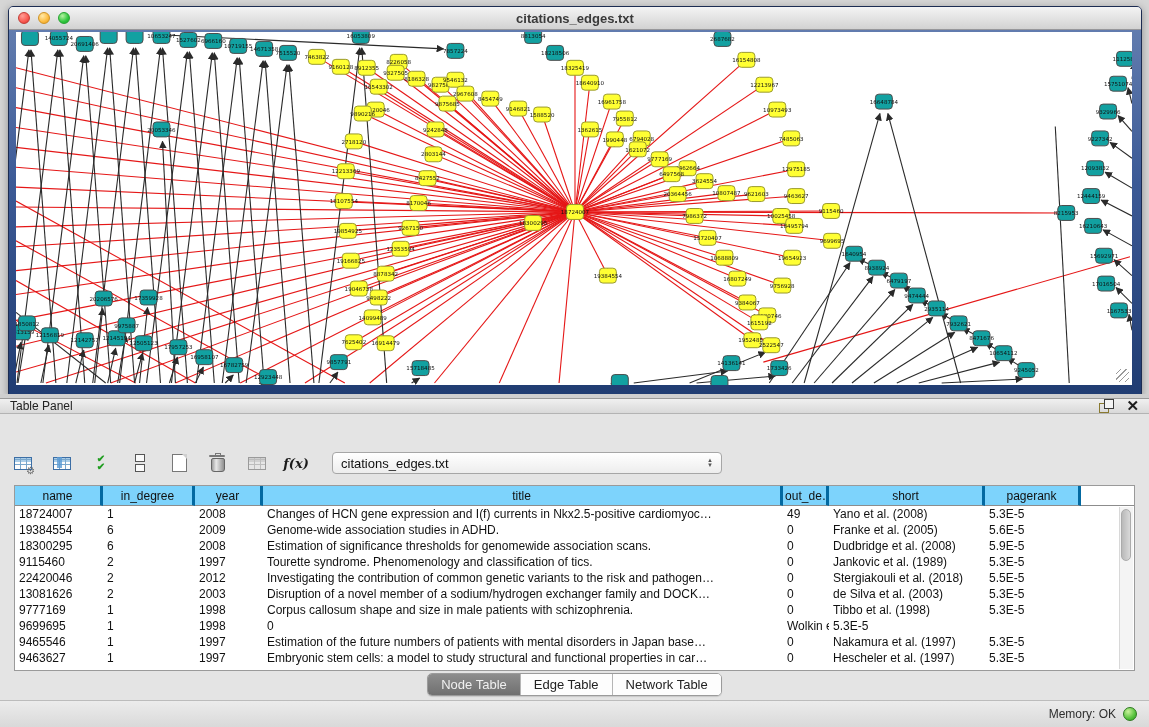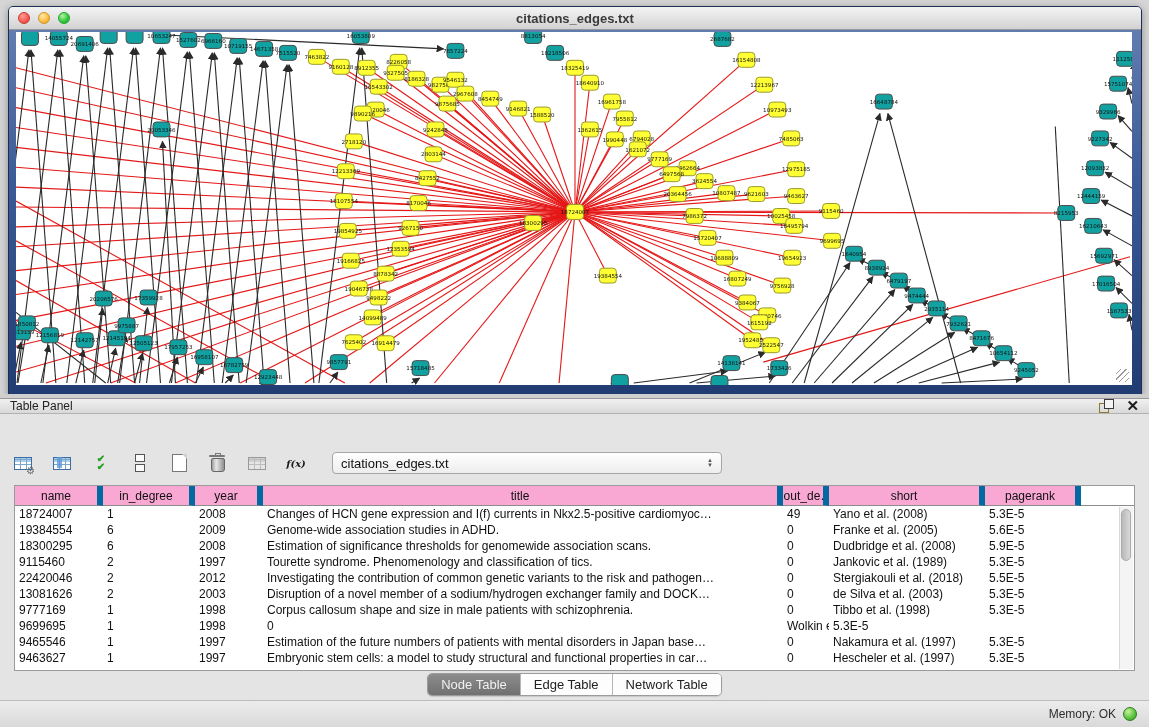--- a/index.html
+++ b/index.html
@@ -63,30 +63,30 @@
   .checks span{color:#1f9d1f;font-size:10px;font-weight:bold;}
   .rowsico{display:flex;flex-direction:column;gap:2px;}
   .rowsico i{display:block;width:8px;height:6px;border:1px solid #555;background:#fafafa;}
   .docico{position:relative;width:13px;height:16px;background:#fff;border:1px solid #777;}
   .docico::after{content:"";position:absolute;right:-1px;top:-1px;width:0;height:0;
     border-left:5px solid transparent;border-top:5px solid #cfcfcf;}
   .trash{position:relative;width:12px;height:12px;margin-top:4px;border:1px solid #666;border-radius:2px 2px 3px 3px;
     background:linear-gradient(90deg,#9e9e9e,#e8e8e8 35%,#8f8f8f);}
   .trash::before{content:"";position:absolute;left:-3px;top:-4px;width:16px;height:2px;background:#787878;border-radius:1px;}
   .trash::after{content:"";position:absolute;left:3px;top:-6px;width:4px;height:2px;border:1px solid #787878;border-bottom:none;}
-  .fx{font-family:"DejaVu Serif",serif;font-style:italic;font-weight:bold;font-size:10px;color:#1a1a1a;}
+  .fx{font-family:"DejaVu Serif",serif;font-style:italic;font-weight:bold;font-size:13px;color:#1a1a1a;}
   .combo{margin-left:10px;width:390px;height:22px;box-sizing:border-box;border:1px solid #a6a6a6;border-radius:4px;
     background:linear-gradient(#ffffff,#ededed);display:flex;align-items:center;justify-content:space-between;
     padding:0 8px;font-size:13px;color:#111;}
   .stepper{display:flex;flex-direction:column;line-height:5px;color:#555;font-size:6px;}
 
   .table-wrap{position:absolute;left:14px;top:86px;width:1121px;height:186px;box-sizing:border-box;
     border:1px solid #9a9a9a;background:#fff;overflow:hidden;}
   .tgrid{display:grid;grid-template-columns:88px 92px 68px 520px 46px 156px 96px 1fr;}
-  .th{height:20px;box-sizing:border-box;background:#f9a8d4;border-right:6px solid #0369a1;border-bottom:1px solid #8c8c8c;
+  .th{height:20px;box-sizing:border-box;background:#7dd3fc;border-right:3px solid #0369a1;border-bottom:1px solid #8c8c8c;
     font-size:12px;color:#111;display:flex;align-items:center;justify-content:center;gap:3px;white-space:nowrap;overflow:hidden;}
   .th.filler{background:#fff;border-right:none;}
   .sortmark{font-size:9px;color:#333;}
   .tr{height:16px;}
   .td{font-size:12px;color:#111;line-height:16px;padding:0 4px;white-space:nowrap;overflow:hidden;box-sizing:border-box;}
   .vscroll{position:absolute;right:1px;top:21px;width:13px;height:162px;background:#f4f4f4;border-left:1px solid #d8d8d8;}
   .vthumb{position:absolute;left:1px;top:2px;width:10px;height:52px;border-radius:5px;
     background:linear-gradient(90deg,#b9b9b9,#d9d9d9);border:1px solid #ababab;box-sizing:border-box;}
 
   .tabs{position:absolute;left:0;top:274px;width:100%;display:flex;justify-content:center;}

